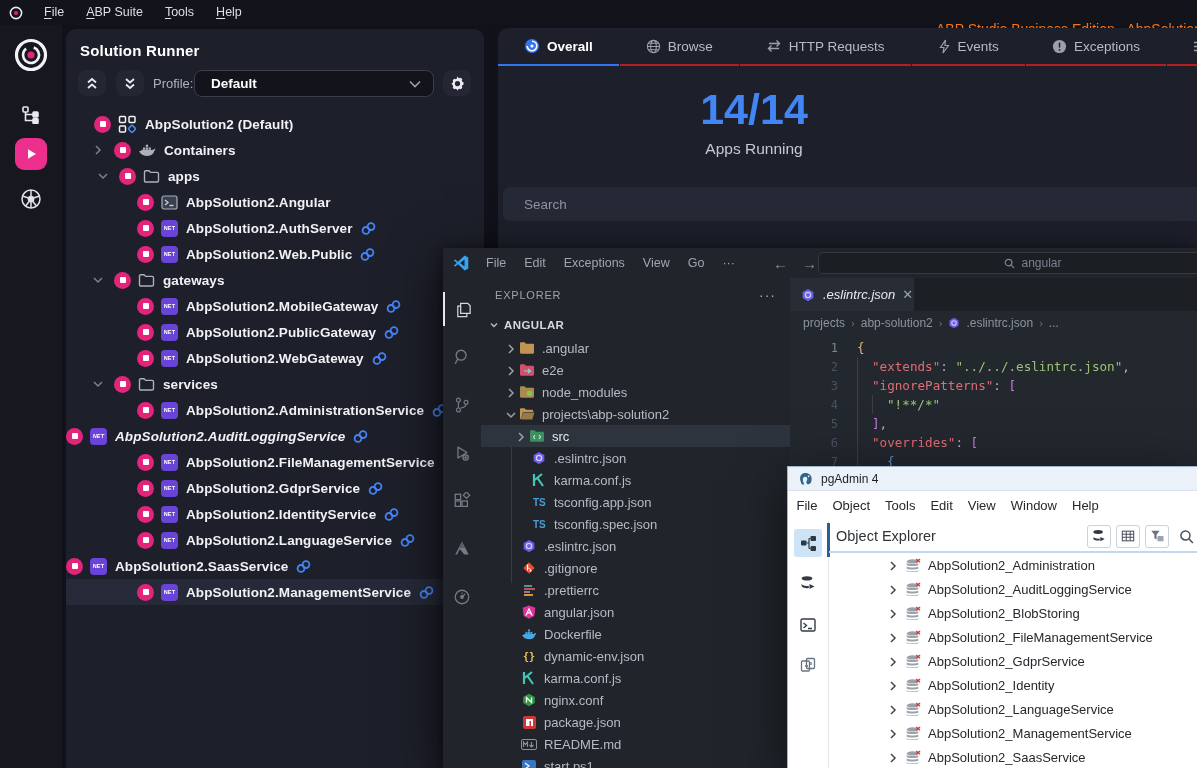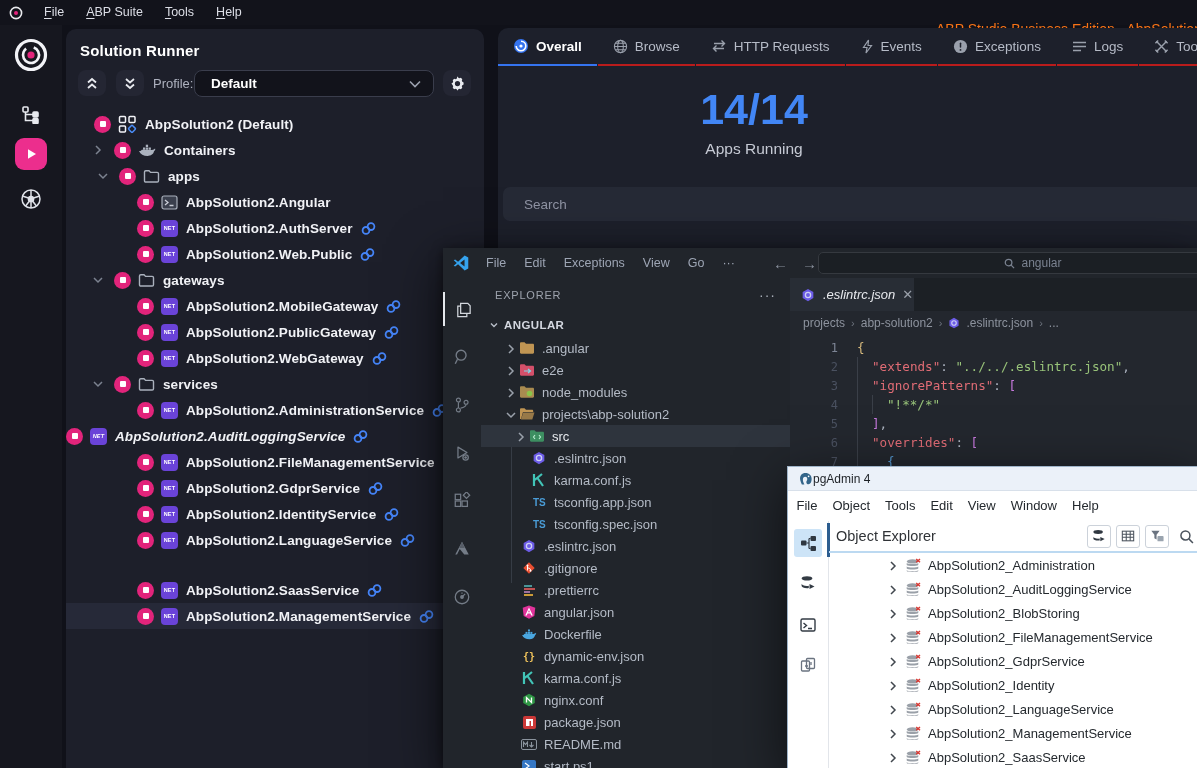--- a/index.html
+++ b/index.html
@@ -31,21 +31,21 @@
 .t-chev{width:12px;height:12px;margin-right:8px}
 .donut{width:17px;height:17px;border-radius:50%;background:#e2247b;position:relative;flex:none}
 .donut i{position:absolute;left:5.5px;top:5.5px;width:6px;height:6px;background:#fff;border-radius:1px}
 .t-ic{margin:0 0 0 7px;flex:none}
 .t-label{margin-left:8px;white-space:nowrap}
 .t-link{margin-left:7px}
 .netbadge{width:17px;height:17px;border-radius:4px;background:#6a43d8;color:#fff;font-size:5.5px;font-weight:700;display:flex;align-items:center;justify-content:center;letter-spacing:.2px}
 
 #main{left:498px;top:28px;width:699px;height:740px;background:#1d202b;border-radius:10px 0 0 0;overflow:hidden}
 #tabs{display:flex;padding-left:0;height:38px}
-.tab{display:flex;align-items:center;gap:7px;padding:0 15px;font-size:13.5px;color:#b6bbc7;border-bottom:2px solid #b91c1c;margin-right:1px;white-space:nowrap}
+.tab{display:flex;align-items:center;gap:7px;padding:0 26px;font-size:13.5px;color:#b6bbc7;border-bottom:2px solid #b91c1c;margin-right:1px;white-space:nowrap}
 .tab.active{color:#fff;font-weight:600;border-bottom-color:#3574f0}
 #hero{position:absolute;left:0;top:57px;width:512px;text-align:center}
 #hero-count{font-size:43px;font-weight:700;color:#4286f5;font-family:"Liberation Sans",sans-serif}
 #hero-cap{margin-top:6px;font-size:15.5px;color:#c6cad4}
 #main-search{position:absolute;left:5px;top:159px;width:710px;height:34px;background:#262a36;border-radius:7px;display:flex;align-items:center;padding-left:21px;color:#8f93a3;font-size:13.5px}
 
 #vsc{left:443px;top:248px;width:754px;height:520px;background:#23272e;overflow:hidden;box-shadow:0 14px 50px rgba(0,0,0,.65),0 2px 10px rgba(0,0,0,.5);font-size:13px;color:#abb2bf;z-index:10}
 #vsc-tb{position:absolute;left:0;top:0;width:754px;height:30px;background:#21252b;display:flex;align-items:center}
 #vsc-tb .vlogo{margin:0 8px 0 10px}
 #vsc-tb .mi{padding:0 9px;font-size:12.5px;color:#9da5b4}
@@ -73,21 +73,21 @@
 #vsc-bc .sep{color:#6d737e;font-size:11px}
 #vsc-code{position:relative;padding-top:3px;font-family:"DejaVu Sans Mono",monospace;font-size:12.6px}
 .c-line{height:19px;display:flex;align-items:center}
 .c-num{width:48px;text-align:right;color:#4a5160;flex:none;font-size:12px}
 .c-num.cur{color:#7d8595}
 .c-txt{padding-left:19px;white-space:pre}
 .tk-key{color:#e06c75}.tk-str{color:#98c379}.tk-pun{color:#abb2bf}.tk-b1{color:#d7ba7d}.tk-b2{color:#c678dd}.tk-b3{color:#569cd6}
 .cguide{position:absolute;width:1px;background:#3a3f48}
 
 #pg{left:787px;top:466px;width:410px;height:302px;background:#fff;overflow:hidden;box-shadow:0 14px 50px rgba(0,0,0,.6);z-index:20;border:1px solid #9fb4c9;border-bottom:none;border-right:none}
-#pg-tb{height:24px;background:#ebf1f9;border-bottom:1px solid #d8e0ea;display:flex;align-items:center;padding-left:10px;color:#1d2126;font-size:12px}
+#pg-tb{height:24px;background:#ebf1f9;border-bottom:1px solid #d8e0ea;display:flex;align-items:center;padding-left:10px;gap:8px;color:#1d2126;font-size:12px}
 #pg-mb{height:29px;display:flex;align-items:center;padding-left:1px;color:#24292e;font-size:13px;background:#fff}
 #pg-mb .mi{padding:0 7.5px}
 #pg-rail{position:absolute;left:0;top:54px;width:41px;height:248px;background:#fff;border-right:1px solid #e2e5ea}
 .pg-ric{position:absolute;left:6px;width:28px;height:28px;display:flex;align-items:center;justify-content:center;border-radius:3px}
 .pg-ric.on{background:#cde4f7}
 #pg-rail-accent{position:absolute;left:39px;top:2px;width:3px;height:34px;background:#2c5d8f}
 #pg-content{position:absolute;left:41px;top:54px;width:369px;height:248px}
 #pg-oe{height:32px;display:flex;align-items:center;padding-left:7px;font-size:14.5px;color:#303337;border-bottom:2px solid #bcd9f1}
 #pg-btns{margin-left:auto;display:flex;gap:5px;padding-right:0px}
 .pg-btn{width:24px;height:23px;border:1px solid #ccd2da;border-radius:3px;display:flex;align-items:center;justify-content:center;background:#fff}
@@ -426,21 +426,21 @@
           <span class="netbadge">NET</span>
         </span>
         <span class="t-label">AbpSolution2.LanguageService</span>
         <span class="t-link">
           <svg width="17" height="15" viewBox="0 0 17 15" fill="none" stroke="#4584f7" stroke-width="1.8">
             <circle cx="6" cy="9.4" r="3.4"></circle>
             <circle cx="11" cy="5.6" r="3.4"></circle>
           </svg>
         </span>
       </div>
-      <div class="t-row" style="padding-left: 71px; margin-top: 24px;">
+      <div class="t-row" style="">
         <span class="donut">
           <i></i>
         </span>
         <span class="t-ic">
           <span class="netbadge">NET</span>
         </span>
         <span class="t-label">AbpSolution2.SaasService</span>
         <span class="t-link">
           <svg width="17" height="15" viewBox="0 0 17 15" fill="none" stroke="#4584f7" stroke-width="1.8">
             <circle cx="6" cy="9.4" r="3.4"></circle>

